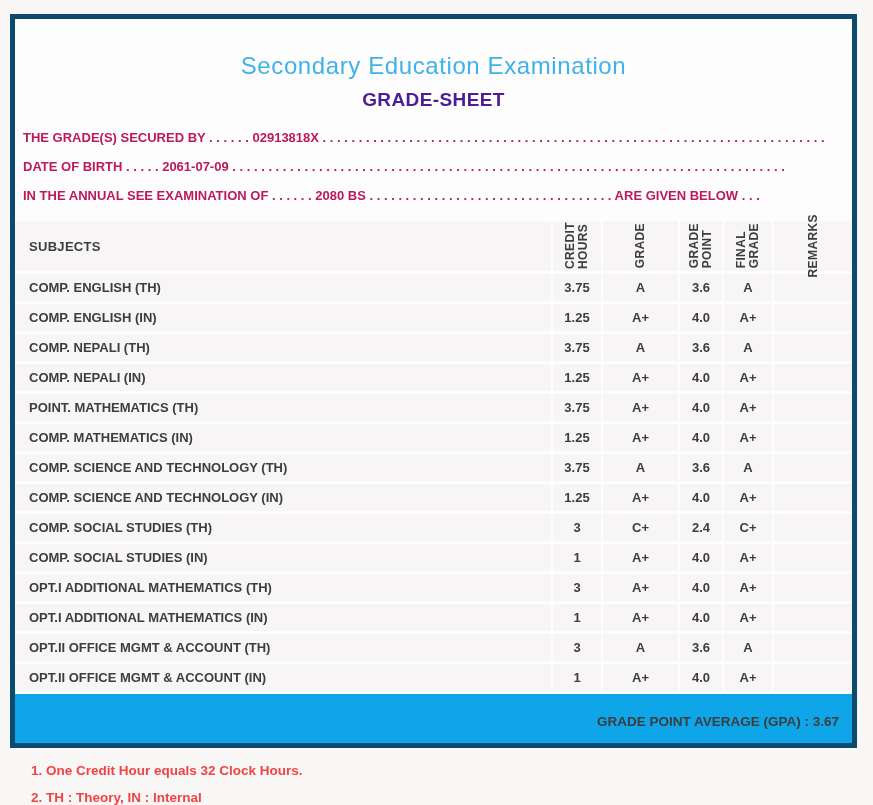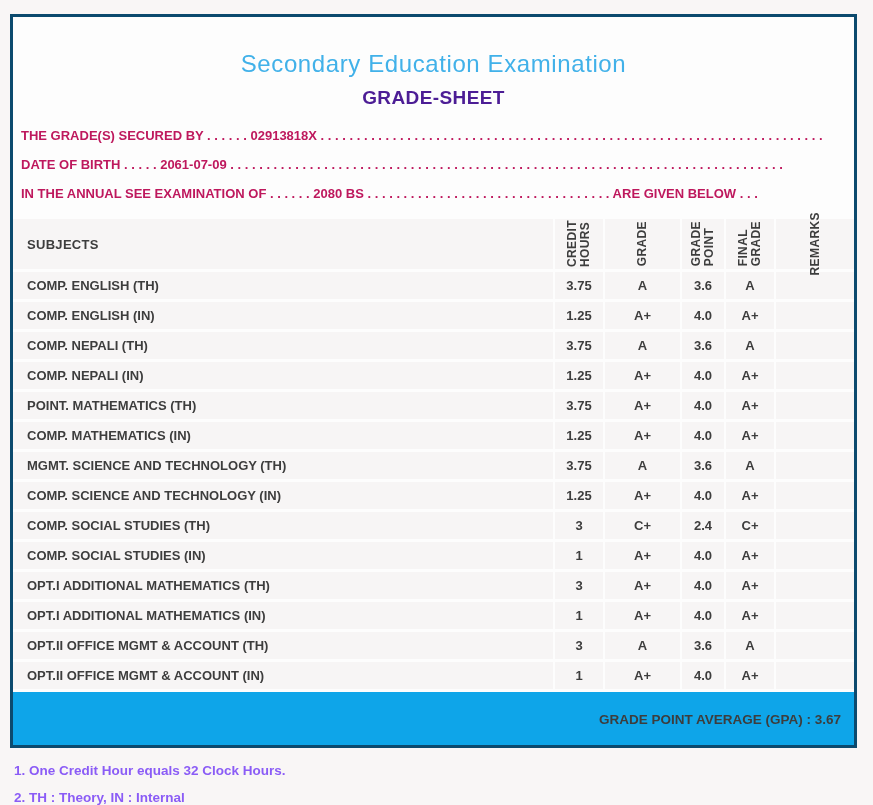--- a/index.html
+++ b/index.html
@@ -16,21 +16,21 @@
     color: #3d3d3d;
   }
   .card {
     position: absolute;
     left: 10px;
     top: 14px;
     width: 847px;
     height: 734px;
     box-sizing: border-box;
     background: #fdfdfd;
-    border: 3px solid #0c4a6e;
+    border: 5px solid #0c4a6e;
     overflow: hidden;
   }
   .title {
     margin: 33px 0 0 0;
     text-align: center;
     font-size: 24px;
     font-weight: 400;
     letter-spacing: 0.6px;
     color: #41b1e9;
   }
@@ -123,22 +123,23 @@
     position: absolute;
     left: 14px;
     top: 757px;
     width: 840px;
   }
   .footnote {
     height: 27px;
     line-height: 27px;
     font-size: 13.5px;
     font-weight: 700;
-    color: #8b5cf6;
+    color: #ef4444;
     white-space: nowrap;
+    margin-left: 17px;
   }
 </style>
 </head>
 <body>
 
 <div class="card">
 
   <h1 class="title" style="color: rgb(65, 177, 233);">Secondary Education Examination</h1>
   <h2 class="subtitle">GRADE-SHEET</h2>
 
@@ -219,21 +220,21 @@
   <div class="trow">
     <div class="cell c-subj subj-cell">COMP. MATHEMATICS (IN)</div>
     <div class="cell c-ch val-cell">1.25</div>
     <div class="cell c-gr val-cell">A+</div>
     <div class="cell c-gp val-cell">4.0</div>
     <div class="cell c-fg val-cell">A+</div>
     <div class="cell c-rem val-cell"></div>
   </div>
 
   <div class="trow">
-    <div class="cell c-subj subj-cell">MGMT. SCIENCE AND TECHNOLOGY (TH)</div>
+    <div class="cell c-subj subj-cell">COMP. SCIENCE AND TECHNOLOGY (TH)</div>
     <div class="cell c-ch val-cell">3.75</div>
     <div class="cell c-gr val-cell">A</div>
     <div class="cell c-gp val-cell">3.6</div>
     <div class="cell c-fg val-cell">A</div>
     <div class="cell c-rem val-cell"></div>
   </div>
 
   <div class="trow">
     <div class="cell c-subj subj-cell">COMP. SCIENCE AND TECHNOLOGY (IN)</div>
     <div class="cell c-ch val-cell">1.25</div>

